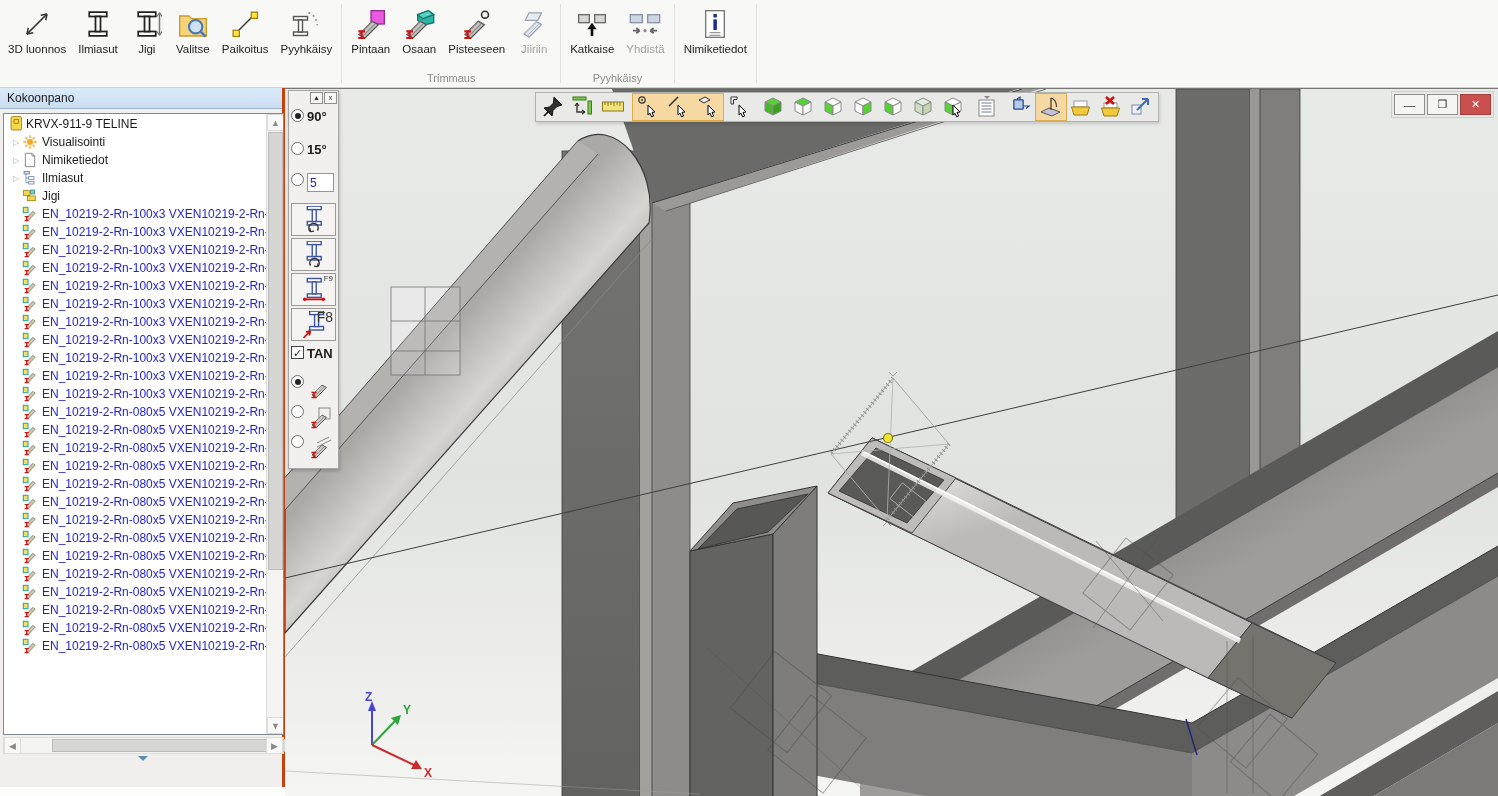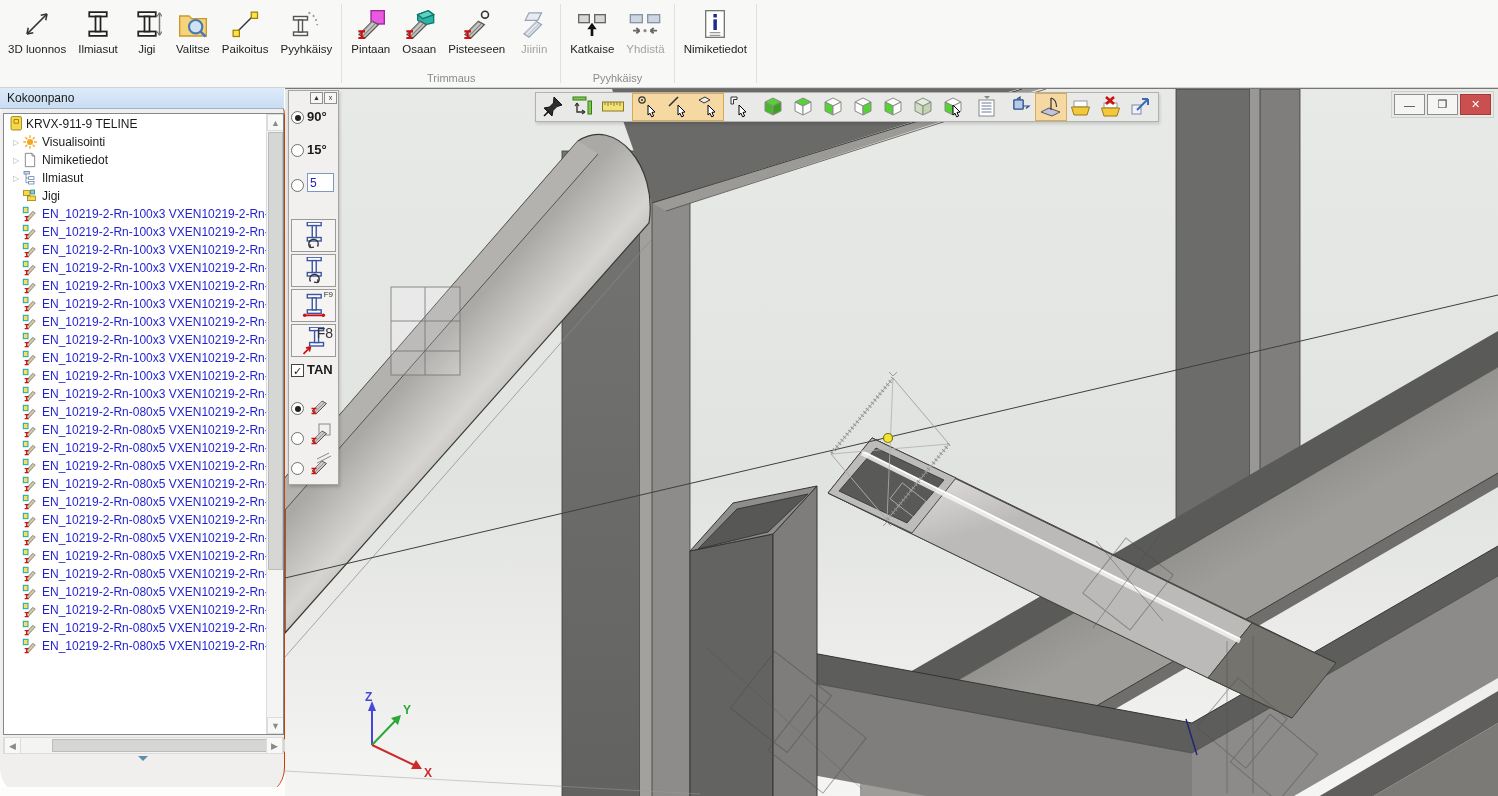--- a/index.html
+++ b/index.html
@@ -16,21 +16,21 @@
   .rgroup-caption{height:16px;text-align:center;font-size:11px;color:#8b8b89;line-height:14px;}
   .rsep{width:1px;background:#e0e0de;margin:4px 1px;}
   .ribtn{display:flex;flex-direction:column;align-items:center;min-width:40px;
          padding:2px 5px 0 5px;cursor:default;border:1px solid transparent;border-radius:2px;}
   .ribtn .ric{width:34px;height:34px;display:flex;align-items:center;justify-content:center;}
   .ribtn .rlab{font-size:11.5px;line-height:12px;text-align:center;margin-top:2px;color:#222;}
   .ribtn.disabled .rlab{color:#a3a3a1;}
 
   
   #leftpanel{position:absolute;left:0;top:88px;width:285px;height:708px;background:#f0efed;
-             border-right:1px solid #c2410c;border-radius:28px;}
+             border-right:3px solid #c2410c;}
   #treeheader{height:21px;background:linear-gradient(#dcebfa,#c9ddf1);border-bottom:1px solid #9cb4cc;
               font-size:12px;line-height:20px;padding-left:7px;color:#1a1a1a;}
   #treebox{position:absolute;left:3px;top:25px;width:281px;height:622px;background:#ffffff;
            border:1px solid #828890;overflow:hidden;}
   #treerows{position:absolute;left:0;top:1px;right:17px;bottom:0;overflow:hidden;}
   .trow{height:18px;display:flex;align-items:center;font-size:12px;white-space:nowrap;cursor:default;}
   .trow .arrow{width:12px;text-align:center;color:#b2b2b0;font-size:8px;flex:0 0 12px;}
   .trow .ticon{width:16px;height:15px;margin-right:4px;flex:0 0 16px;display:flex;align-items:center;justify-content:center;}
   .trow.part{color:#1f1fd0;}
   
@@ -52,21 +52,21 @@
   #viewport{position:absolute;left:285px;top:88px;width:1213px;height:708px;overflow:hidden;
             border-top:1px solid #777775;}
   #scene{position:absolute;left:0;top:0;}
 
   
   #palette{position:absolute;left:3px;top:1px;width:51px;background:#f1f0ee;border:1px solid #a5a5a3;
            box-shadow:1px 2px 3px rgba(0,0,0,.18);padding-bottom:6px;}
   #palette .ptitle{display:flex;justify-content:flex-end;gap:1px;padding:1px 1px 2px 1px;}
   #palette .pwin{width:13px;height:12px;border:1px solid #8e8e8c;background:#f6f6f4;font-size:7px;
                  line-height:10px;text-align:center;color:#333;}
-  .prow{display:flex;align-items:flex-end;padding:3px 2px;}
+  .prow{display:flex;align-items:flex-start;padding:3px 2px;}
   .radio{width:13px;height:13px;border-radius:50%;border:1px solid #707070;background:#fff;flex:0 0 13px;
          display:flex;align-items:center;justify-content:center;}
   .radio.sel::after{content:"";width:6px;height:6px;border-radius:50%;background:#222;}
   .plab{font-size:13px;font-weight:bold;margin-left:3px;}
   #stepinput{width:27px;height:19px;border:1px solid #7a9ac5;font-size:12px;color:#2222bb;
              padding:0 2px;margin-left:3px;font-family:"Liberation Sans",sans-serif;}
   .pbtn{width:45px;height:33px;margin:2px auto;border:1px solid #9a9a98;background:#f5f4f2;
         display:flex;align-items:center;justify-content:center;position:relative;}
   .checkbox{width:13px;height:13px;border:1px solid #444;background:#fff;font-size:11px;line-height:12px;
             text-align:center;flex:0 0 13px;}
@@ -871,21 +871,21 @@
         <span class="plab">90°</span>
       </div>
       <div class="prow" style="margin-top:12px;">
         <div class="radio"></div>
         <span class="plab">15°</span>
       </div>
       <div class="prow" style="margin-top:10px;">
         <div class="radio"></div>
         <input id="stepinput" value="5" style="">
       </div>
-      <div id="palette-buttons" style="margin-top:24px;">
+      <div id="palette-buttons" style="margin-top:8px;">
           <div class="pbtn">
             <span style="display: inline-flex;">
               <svg width="30" height="28" viewBox="0 0 24 24">
                 <g transform="translate(2,-2) scale(0.85)">
                   <g stroke="#3a55a5" fill="#fbfbf9" stroke-width="1.4">
                     <rect x="5" y="2.5" width="14" height="3.5"></rect>
                     <rect x="5" y="18" width="14" height="3.5"></rect>
                     <rect x="10" y="6" width="4" height="12"></rect>
                   </g>
                 </g>

